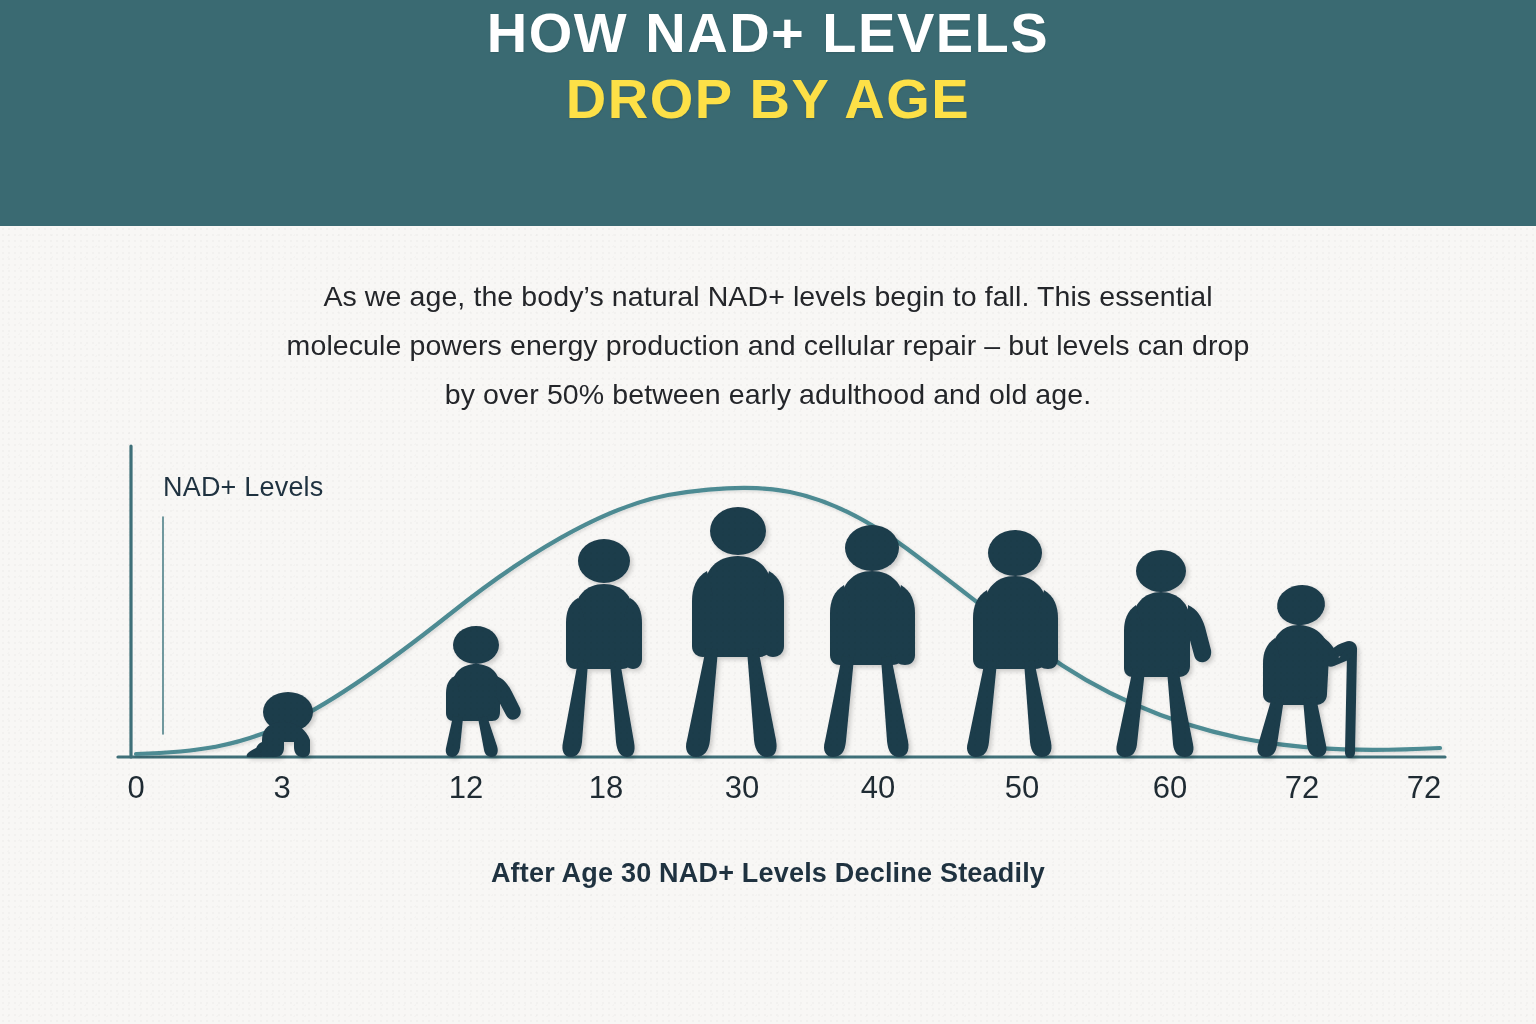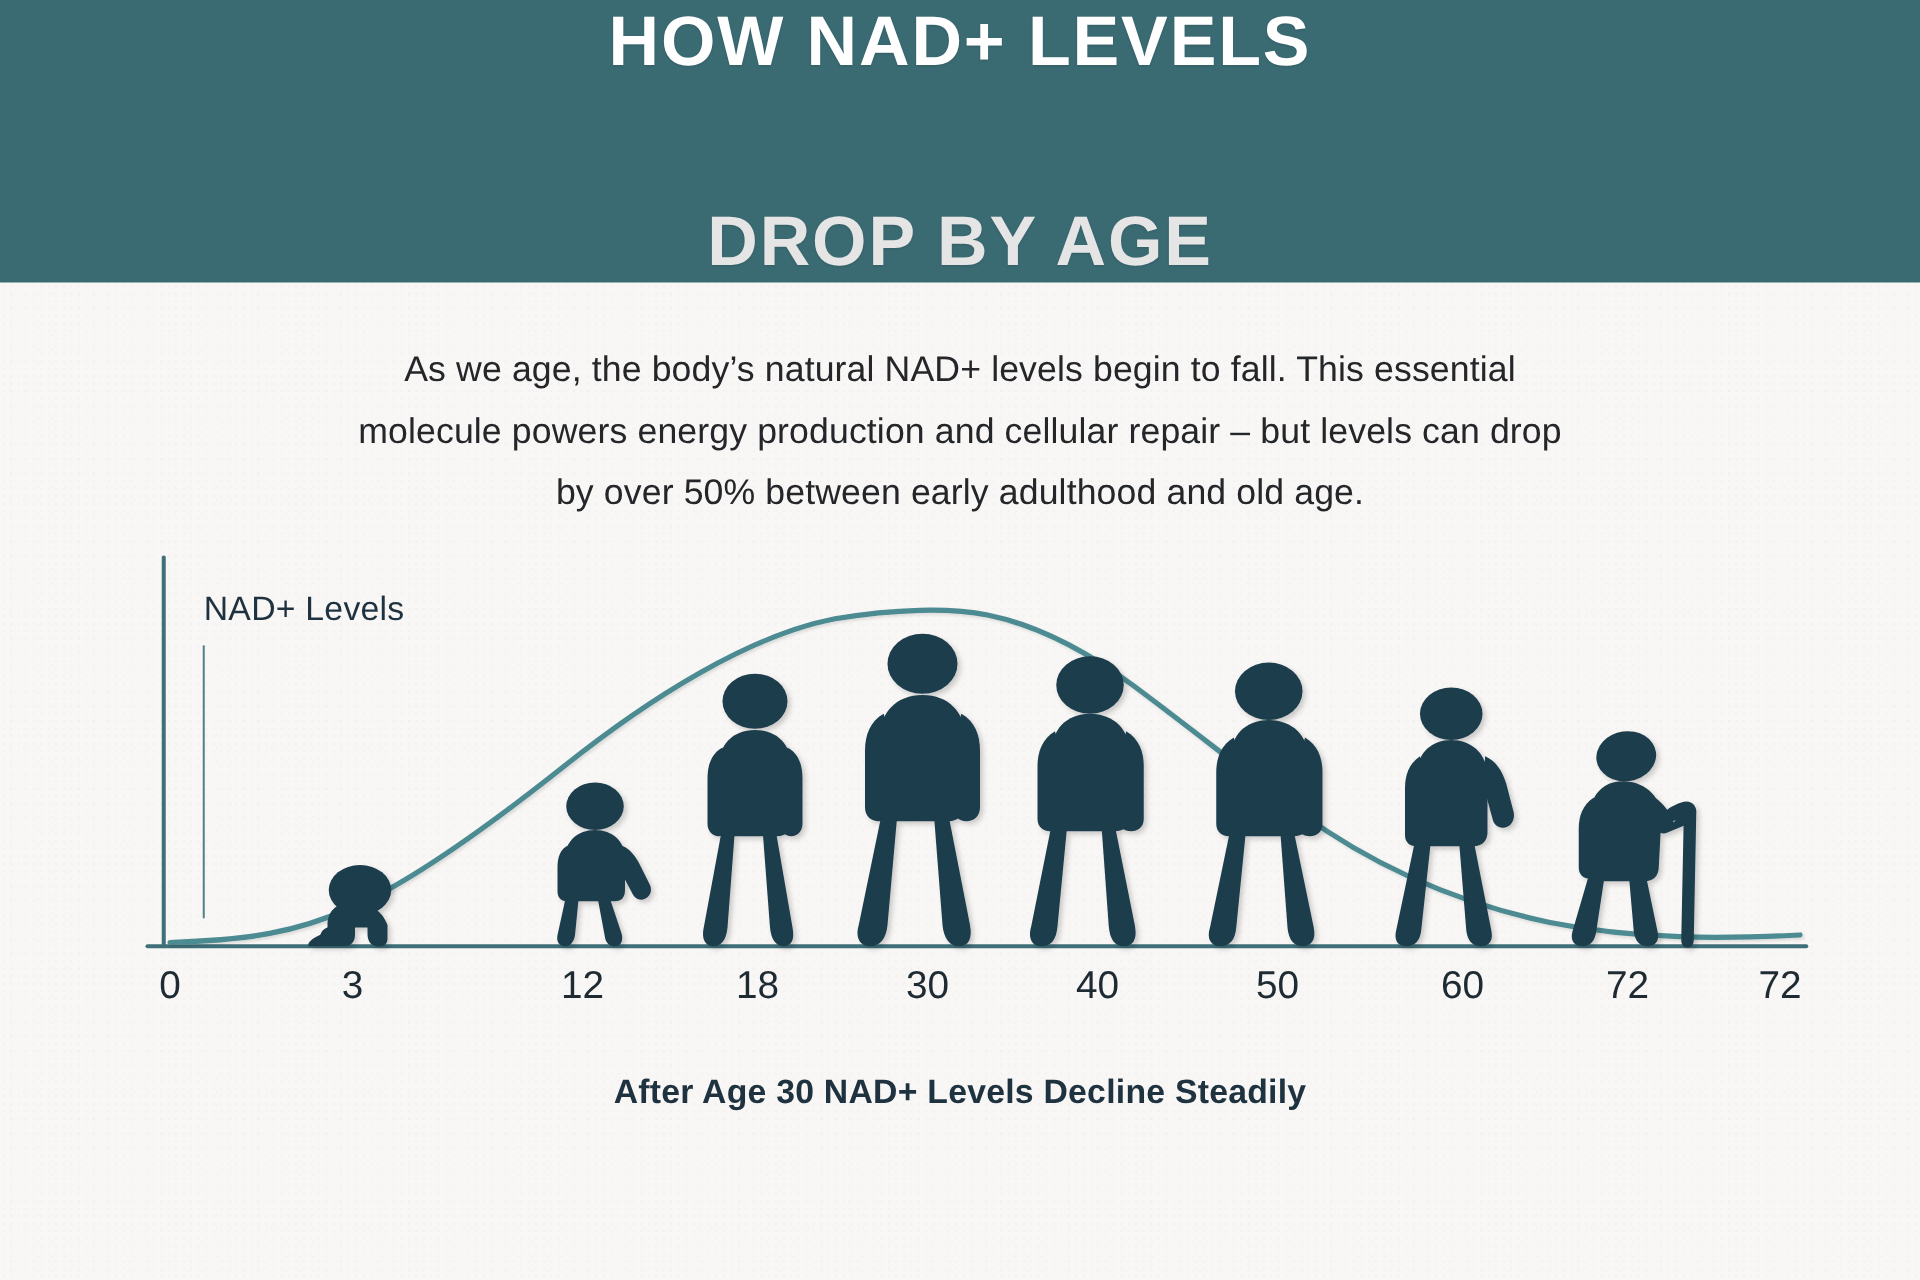--- a/index.html
+++ b/index.html
@@ -29,21 +29,21 @@
   
   #header{
     position:absolute; left:0; top:0;
     width:1536px; height:226px;
     background:#3a6a72;
     background-image:
       radial-gradient(rgba(255,255,255,0.025) 1px, transparent 1px),
       radial-gradient(rgba(0,0,0,0.03) 1px, transparent 1px);
     background-size:9px 9px, 14px 14px;
     display:flex; flex-direction:column;
-    align-items:center; justify-content:space-between;
+    align-items:center; justify-content:flex-start;
   }
   .title-line{
     color:#ffffff;
     font-weight:bold;
     font-size:56px;
     letter-spacing:1.5px;
     line-height:66px;
     text-align:center;
     text-shadow:0 1px 2px rgba(0,0,0,0.12);
   }
@@ -100,21 +100,21 @@
     white-space:nowrap;
   }
 </style>
 </head>
 <body>
 
 <div id="page">
 
   <div id="header" style="background: rgb(58, 106, 114);">
     <div class="title-line" style="color: rgb(255, 255, 255);">HOW NAD+ LEVELS</div>
-    <div class="title-line" style="color: #e5e5e5;">DROP BY AGE</div>
+    <div class="title-line" style="color: #fde047;">DROP BY AGE</div>
   </div>
 
   <div id="intro" style="color: rgb(36, 38, 42);">
     <div>As we age, the body’s natural NAD+ levels begin to fall. This essential</div>
     <div>molecule powers energy production and cellular repair – but levels can drop</div>
     <div>by over 50% between early adulthood and old age.</div>
   </div>
 
   <div id="ylabel" style="color: rgb(31, 50, 64);">NAD+ Levels</div>
 

